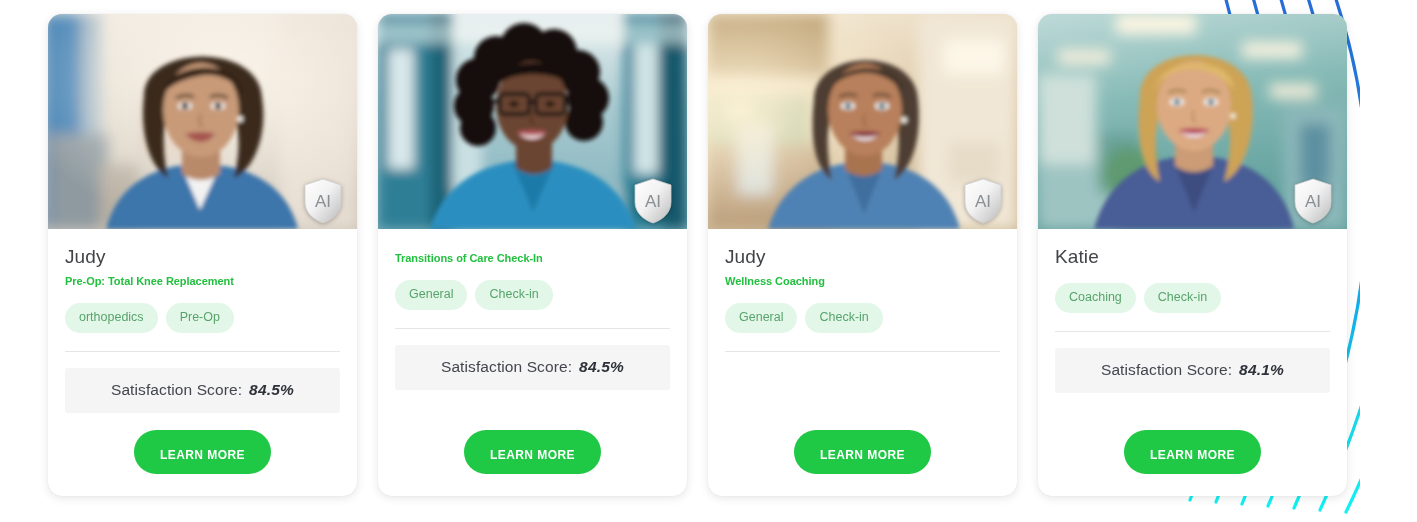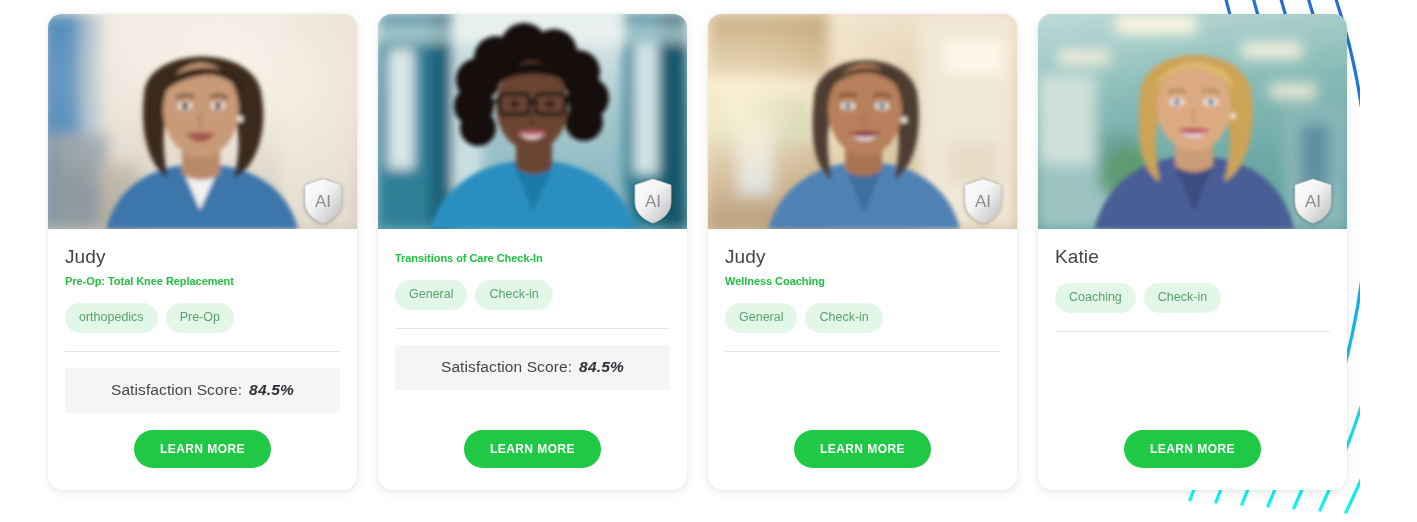--- a/index.html
+++ b/index.html
@@ -158,21 +158,21 @@
 
   .cta-button {
     background: #1fc845;
     color: #ffffff;
     border: none;
     border-radius: 999px;
     font-family: "Liberation Sans", sans-serif;
     font-size: 12px;
     font-weight: 700;
     letter-spacing: 0.45px;
-    padding: 13px 26px 13px 26px;
+    padding: 19px 26px 13px 26px;
     cursor: pointer;
     line-height: 1;
   }
 
   
   .agent-card.wide-title .agent-subtitle { letter-spacing: -0.2px; }
 </style>
 </head>
 <body>
 
@@ -531,20 +531,23 @@
         </div>
       </div>
 
       <div class="card-body">
         <div class="agent-name">Katie</div>
         <div class="tag-row">
           <span class="tag-chip">Coaching</span>
           <span class="tag-chip">Check-in</span>
         </div>
         <div class="card-divider"></div>
+        <div class="score-bar">
+          <span>Satisfaction Score:</span><span class="score-value">84.1%</span>
+        </div>
         <div class="cta-wrap">
           <button class="cta-button">LEARN MORE</button>
         </div>
       </div>
     </div>
 
   </div>
 </div>
 
 </body></html>

